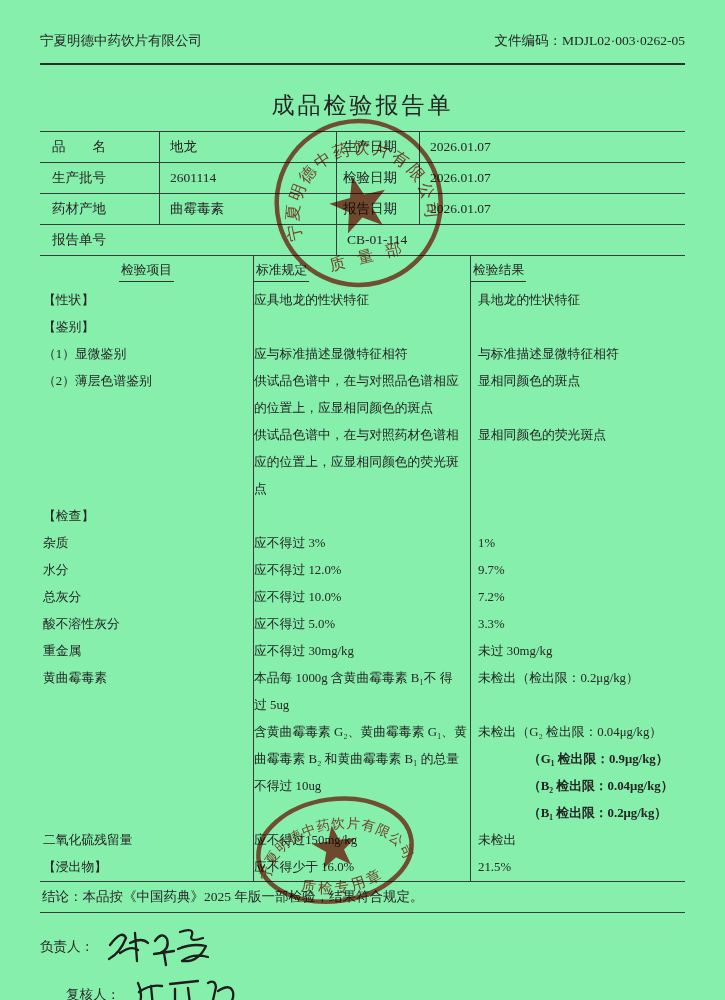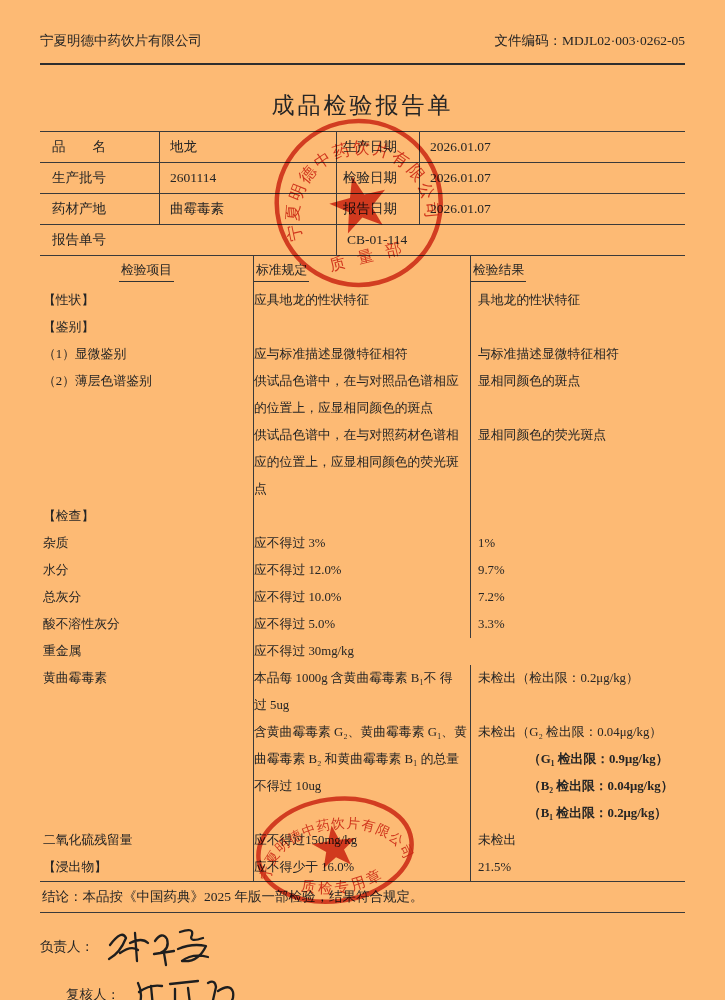--- a/index.html
+++ b/index.html
@@ -1,17 +1,17 @@
 <!DOCTYPE html>
 <html><head>
 <meta charset="utf-8">
 <style>
   html,body{margin:0;padding:0;background:#e8e8e8;}
   .page{
-    position:relative; width:725px; height:1000px; background:#fdba74;
+    position:relative; width:725px; height:1000px; background:#86efac;
     font-family:"Liberation Serif","DejaVu Serif",serif; color:#252525;
     overflow:hidden; margin:0 auto;
   }
   .content{position:absolute; left:40px; top:0; width:645px;}
   
   .hdr{display:flex; justify-content:space-between; align-items:flex-end; padding-top:32px; font-size:13.5px;}
   .rule{border-bottom:2px solid #2e2e2e; margin-top:13px;}
   
   .title{text-align:center; font-size:23px; font-weight:normal; letter-spacing:3px; margin-top:24px; height:34px; line-height:34px;}
   
@@ -208,20 +208,23 @@
             <div class="cc">
               <div class="ln">3.3%</div>
             </div>
           </div>
           <div class="mrow">
             <div class="ca">
               <div class="ln">重金属</div>
             </div>
             <div class="cb">
               <div class="ln">应不得过 30mg/kg</div>
+            </div>
+            <div class="cc">
+              <div class="ln">未过 30mg/kg</div>
             </div>
           </div>
           <div class="mrow">
             <div class="ca">
               <div class="ln">黄曲霉毒素</div>
             </div>
             <div class="cb">
               <div class="ln">本品每 1000g 含黄曲霉毒素 B₁不 得</div>
               <div class="ln">过 5ug</div>
             </div>

